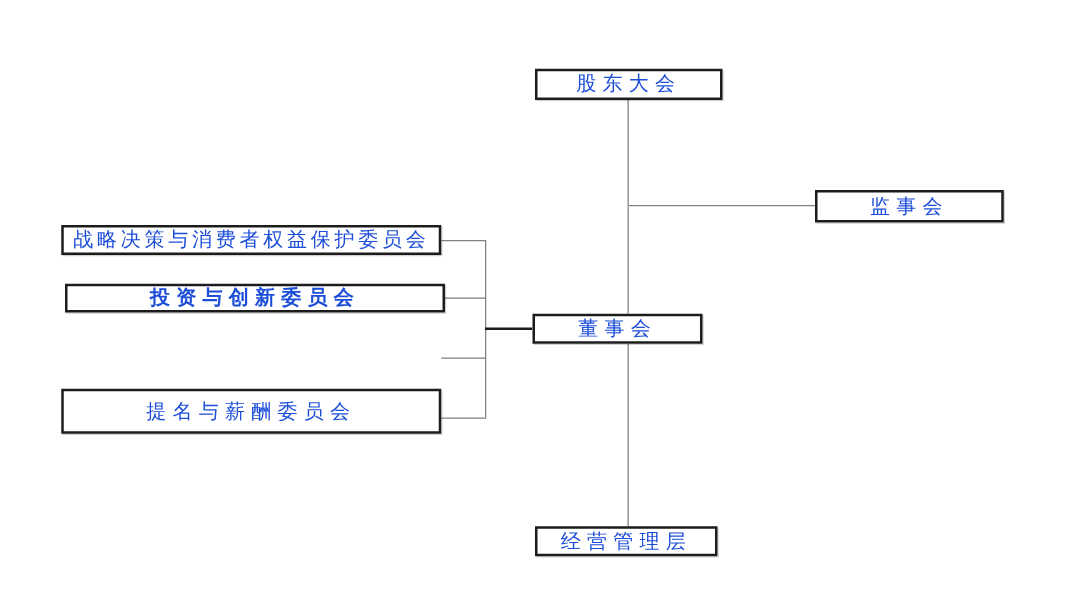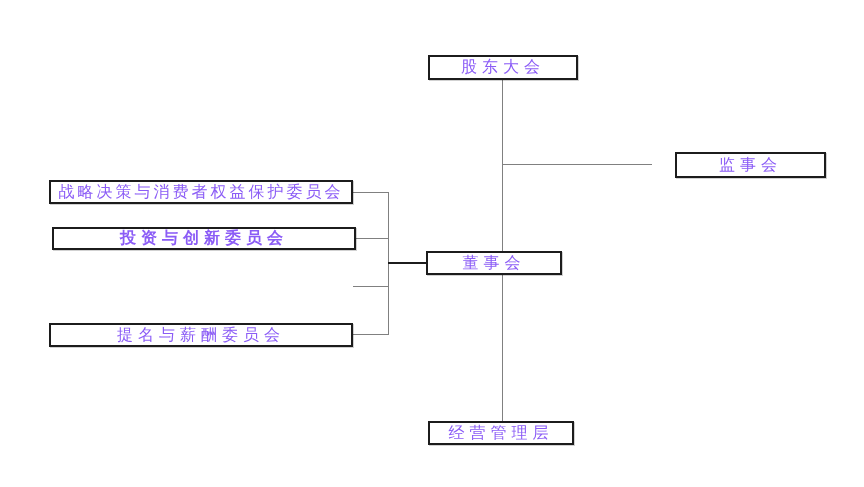--- a/index.html
+++ b/index.html
@@ -6,21 +6,21 @@
     margin: 0;
     padding: 0;
     background: #ffffff;
   }
   #stage {
     position: relative;
     width: 864px;
     height: 487px;
     background: #ffffff;
     font-family: "Liberation Serif", "DejaVu Serif", serif;
-    color: #8b5cf6;
+    color: #1d4ed8;
     overflow: hidden;
   }
   .node {
     position: absolute;
     box-sizing: border-box;
     border: 2px solid #1c1c1c;
     background: #ffffff;
     display: flex;
     align-items: center;
     justify-content: center;
@@ -35,27 +35,27 @@
   .line {
     position: absolute;
     background: #808080;
   }
   .line.dark {
     background: #1c1c1c;
   }
 
   
   #n-shareholders { left: 428px; top: 55px;  width: 150px; height: 25px; }
-  #n-supervisors  { left: 652px; top: 152px; width: 151px; height: 26px; margin-left: 23px; }
+  #n-supervisors  { left: 652px; top: 152px; width: 151px; height: 26px; }
   #n-board        { left: 426px; top: 251px; width: 136px; height: 24px; }
   #n-management   { left: 428px; top: 421px; width: 146px; height: 24px; text-align: center; }
   #n-c1           { left: 49px;  top: 180px; width: 304px; height: 24px; }
   #n-c2           { left: 52px;  top: 227px; width: 304px; height: 23px; font-weight: bold; }
   #n-c3           { left: 49px;  top: 274px; width: 304px; height: 25px; }
-  #n-c4           { left: 49px;  top: 323px; width: 304px; height: 24px; }
+  #n-c4           { left: 49px;  top: 311px; width: 304px; height: 36px; }
 
   
   #l-v-top        { left: 502px; top: 80px;  width: 1px;  height: 171px; }
   #l-v-bottom     { left: 502px; top: 275px; width: 1px;  height: 146px; }
   #l-h-supervisors{ left: 503px; top: 164px; width: 149px; height: 1px; }
   #l-trunk        { left: 388px; top: 192px; width: 1px;  height: 143px; }
   #l-stub1        { left: 353px; top: 192px; width: 35px; height: 1px; }
   #l-stub2        { left: 353px; top: 238px; width: 35px; height: 1px; }
   #l-stub3        { left: 353px; top: 286px; width: 35px; height: 1px; }
   #l-stub4        { left: 353px; top: 334px; width: 35px; height: 1px; }

